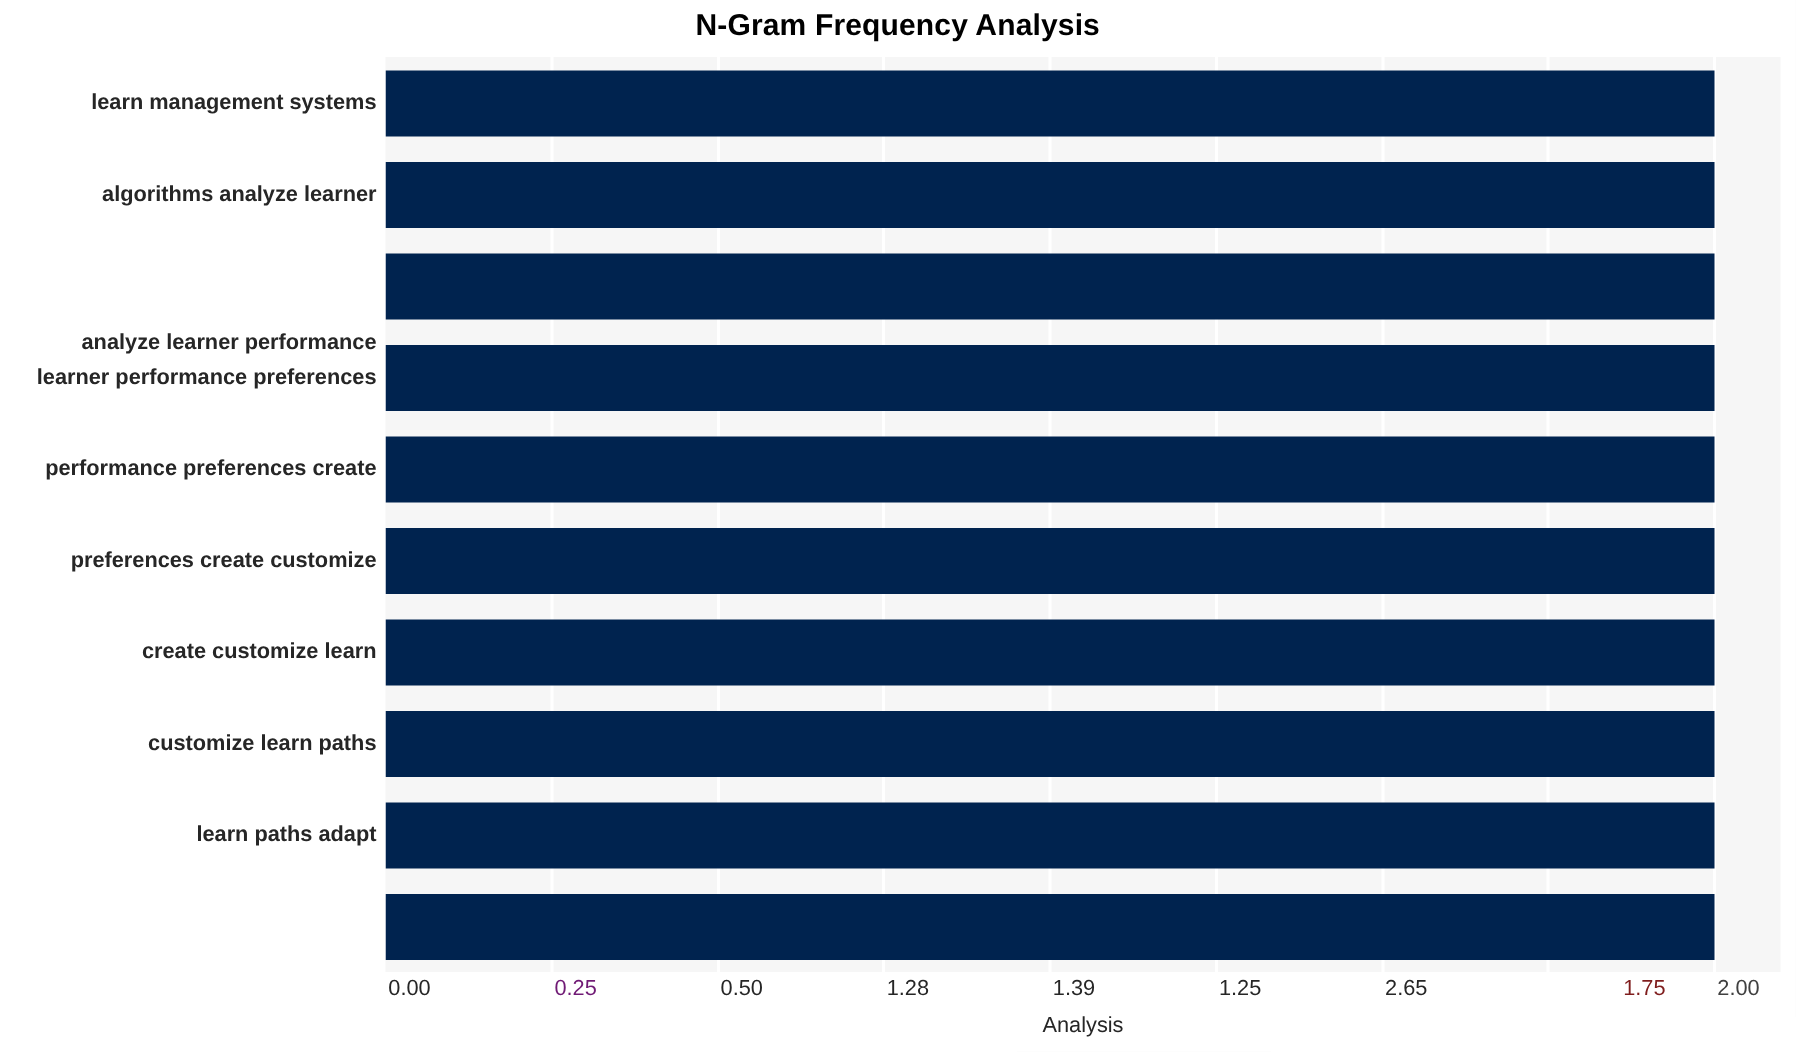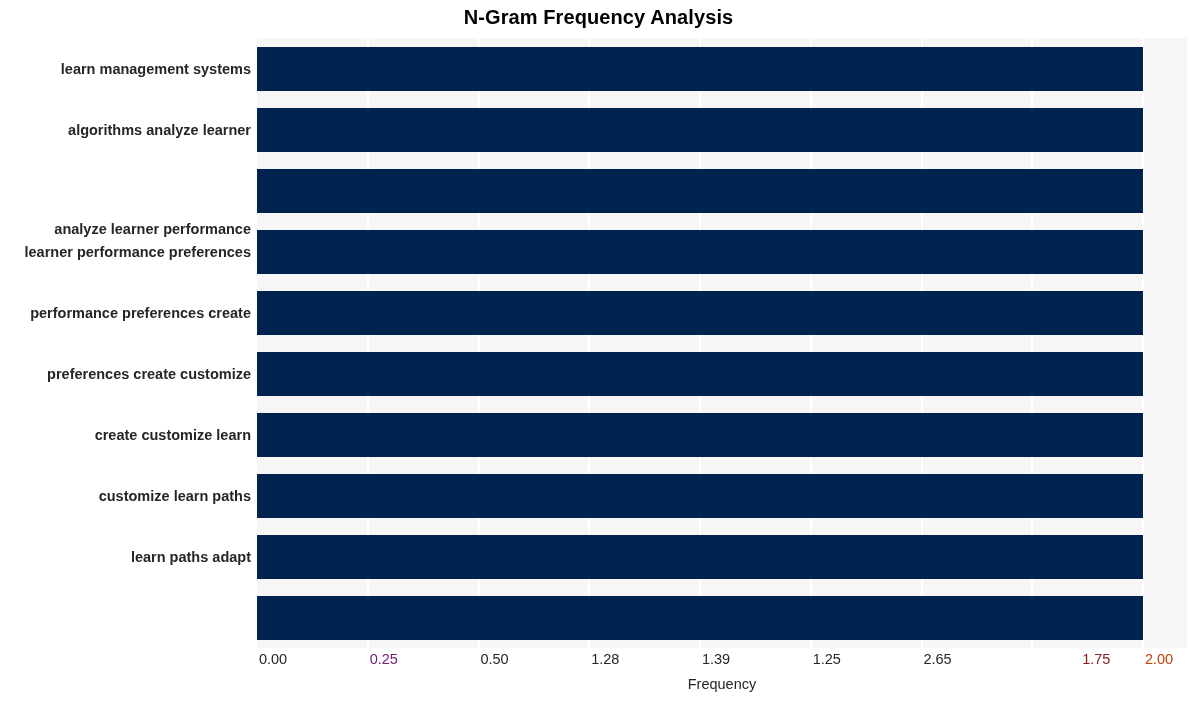--- a/index.html
+++ b/index.html
@@ -163,18 +163,18 @@
 
   <div id="x-axis-labels">
       <div class="x-tick-label" style="left: 257px; color: rgb(38, 38, 38);">0.00</div>
       <div class="x-tick-label" style="left: 367.75px; color: #701a75;">0.25</div>
       <div class="x-tick-label" style="left: 478.5px; color: rgb(38, 38, 38);">0.50</div>
       <div class="x-tick-label" style="left: 589.25px; color: rgb(38, 38, 38);">1.28</div>
       <div class="x-tick-label" style="left: 700px; color: rgb(38, 38, 38);">1.39</div>
       <div class="x-tick-label" style="left: 810.75px; color: rgb(38, 38, 38); text-align: center;">1.25</div>
       <div class="x-tick-label" style="left: 921.5px; color: rgb(38, 38, 38);">2.65</div>
       <div class="x-tick-label" style="left: 1032.25px; color: #7f1d1d; margin-left: 48px;">1.75</div>
-      <div class="x-tick-label" style="left: 1143px; color: #c2410c; text-align: center;">2.00</div>
+      <div class="x-tick-label" style="left: 1143px; color: #404040; text-align: center;">2.00</div>
     </div>
 
-  <div id="x-axis-title">Frequency</div>
+  <div id="x-axis-title">Analysis</div>
 
 </div>
 
 </body></html>

